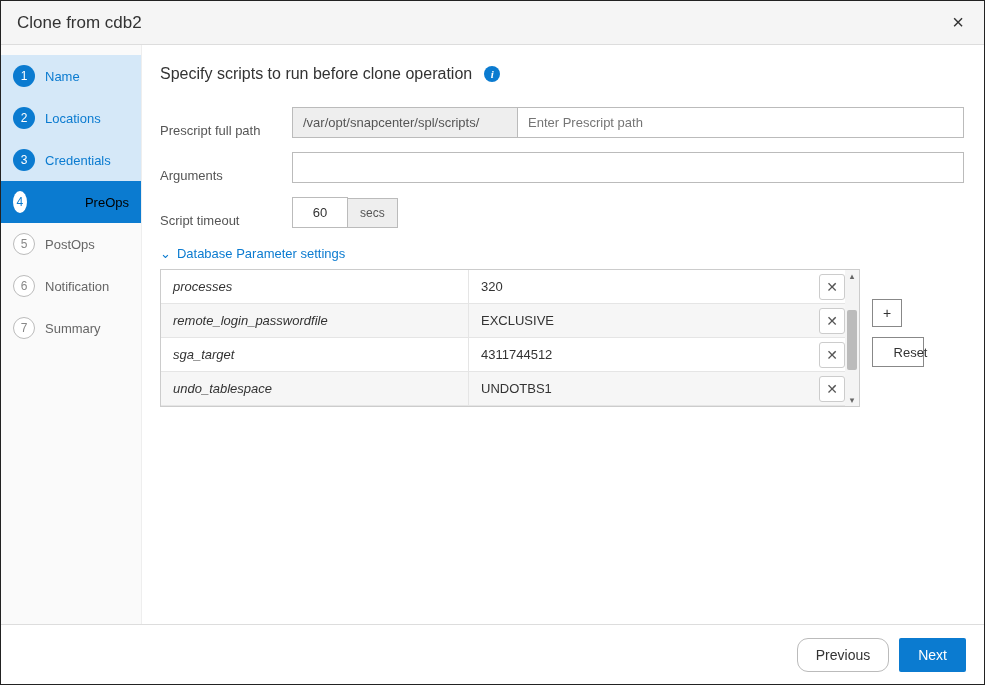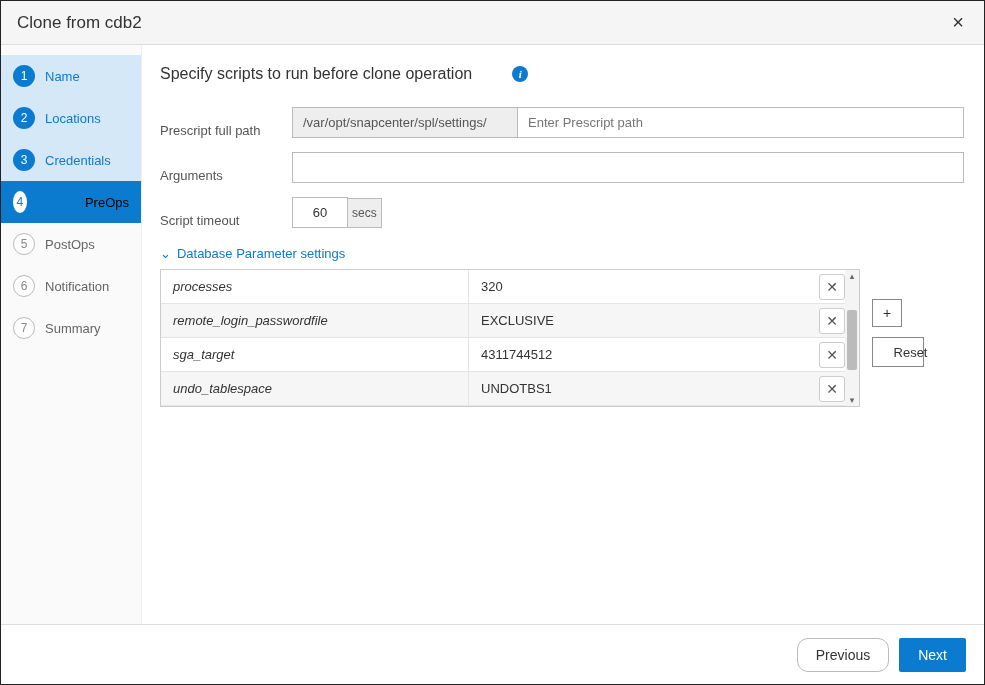--- a/index.html
+++ b/index.html
@@ -14,30 +14,30 @@
 .step-num { width: 22px; height: 22px; border-radius: 50%; display: flex; align-items: center; justify-content: center; font-size: 12px; margin-right: 10px; }
 .step.completed { background: #d5e8f8; }
 .step.completed .step-num { background: #0b7bd0; color: #fff; }
 .step.completed .step-label { color: #0b7bd0; }
 .step.active { background: #0b7bd0; }
 .step.active .step-num { background: #fff; color: #0b7bd0; }
 .step.active .step-label { color: #000000; font-weight: 500; margin-left: 48px; }
 .step.pending .step-num { background: #fff; border: 1px solid #bbb; color: #888; }
 .step.pending .step-label { color: #666; }
 .main { flex: 1; padding: 20px 20px 10px 18px; display: flex; flex-direction: column; }
-.section-title { font-size: 16px; font-weight: 500; color: #333; margin-bottom: 24px; display: flex; align-items: center; gap: 28px; }
+.section-title { font-size: 16px; font-weight: 500; color: #333; margin-bottom: 24px; display: flex; align-items: center; }
 .info-icon { margin-left: 12px; width: 16px; height: 16px; border-radius: 50%; background: #0b7bd0; color:#fff; font-size:11px; font-weight:bold; display:flex; align-items:center; justify-content:center; font-style: italic; font-family: Georgia, serif; }
 .form-row { display: flex; align-items: flex-end; margin-bottom: 14px; }
 .form-label { width: 132px; color: #555; font-size: 13px; }
 .prefix-box { background: #eee; border: 1px solid #bbb; padding: 7px 10px; color: #555; font-size: 13px; width: 226px; }
 .text-input { border: 1px solid #bbb; padding: 7px 10px; font-size: 13px; color: #333; }
 .prescript-input { border-left: none; flex:1; color:#c2410c; }
 .arguments-input { flex: 1; }
 .timeout-input { width: 56px; text-align: center; }
-.secs-box { background: #eee; border: 1px solid #bbb; border-left: none; padding: 7px 4px; color: #555; font-size: 12px; }
+.secs-box { background: #eee; border: 1px solid #bbb; border-left: none; padding: 7px 12px; color: #555; font-size: 12px; }
 .db-param-header { display:flex; align-items:center; color:#0b7bd0; font-size:13px; margin-top: 4px; margin-bottom: 8px; cursor:pointer; }
 .db-param-header .chev { margin-right: 6px; font-size: 13px; }
 .param-area { display:flex; align-items: flex-start; }
 .table-wrap { flex:1; border: 1px solid #ccc; max-width: 700px; position: relative; }
 .param-row { display:flex; align-items:center; border-bottom: 1px solid #e5e5e5; height: 34px; }
 .param-row:last-child { border-bottom: none; }
 .param-row.alt { background: #f6f6f6; }
 .pname { width: 308px; padding: 0 12px; color:#333; border-right: 1px solid #e5e5e5; height:100%; display:flex; align-items:center;font-style:italic; }
 .pval { flex:1; padding: 0 12px; color:#333; height:100%; display:flex; align-items:center; }
 .pdel { width: 54px; display:flex; align-items:center; justify-content:center; }
@@ -94,21 +94,21 @@
     </div>
 
     <div class="main">
       <div class="section-title">
         <span>Specify scripts to run before clone operation</span>
         <span class="info-icon">i</span>
       </div>
 
       <div class="form-row">
         <div class="form-label">Prescript full path</div>
-        <div class="prefix-box">/var/opt/snapcenter/spl/settings/</div>
+        <div class="prefix-box">/var/opt/snapcenter/spl/scripts/</div>
         <input class="text-input prescript-input" placeholder="Enter Prescript path" style="">
       </div>
 
       <div class="form-row">
         <div class="form-label">Arguments</div>
         <input class="text-input arguments-input" value="" style="">
       </div>
 
       <div class="form-row">
         <div class="form-label">Script timeout</div>

